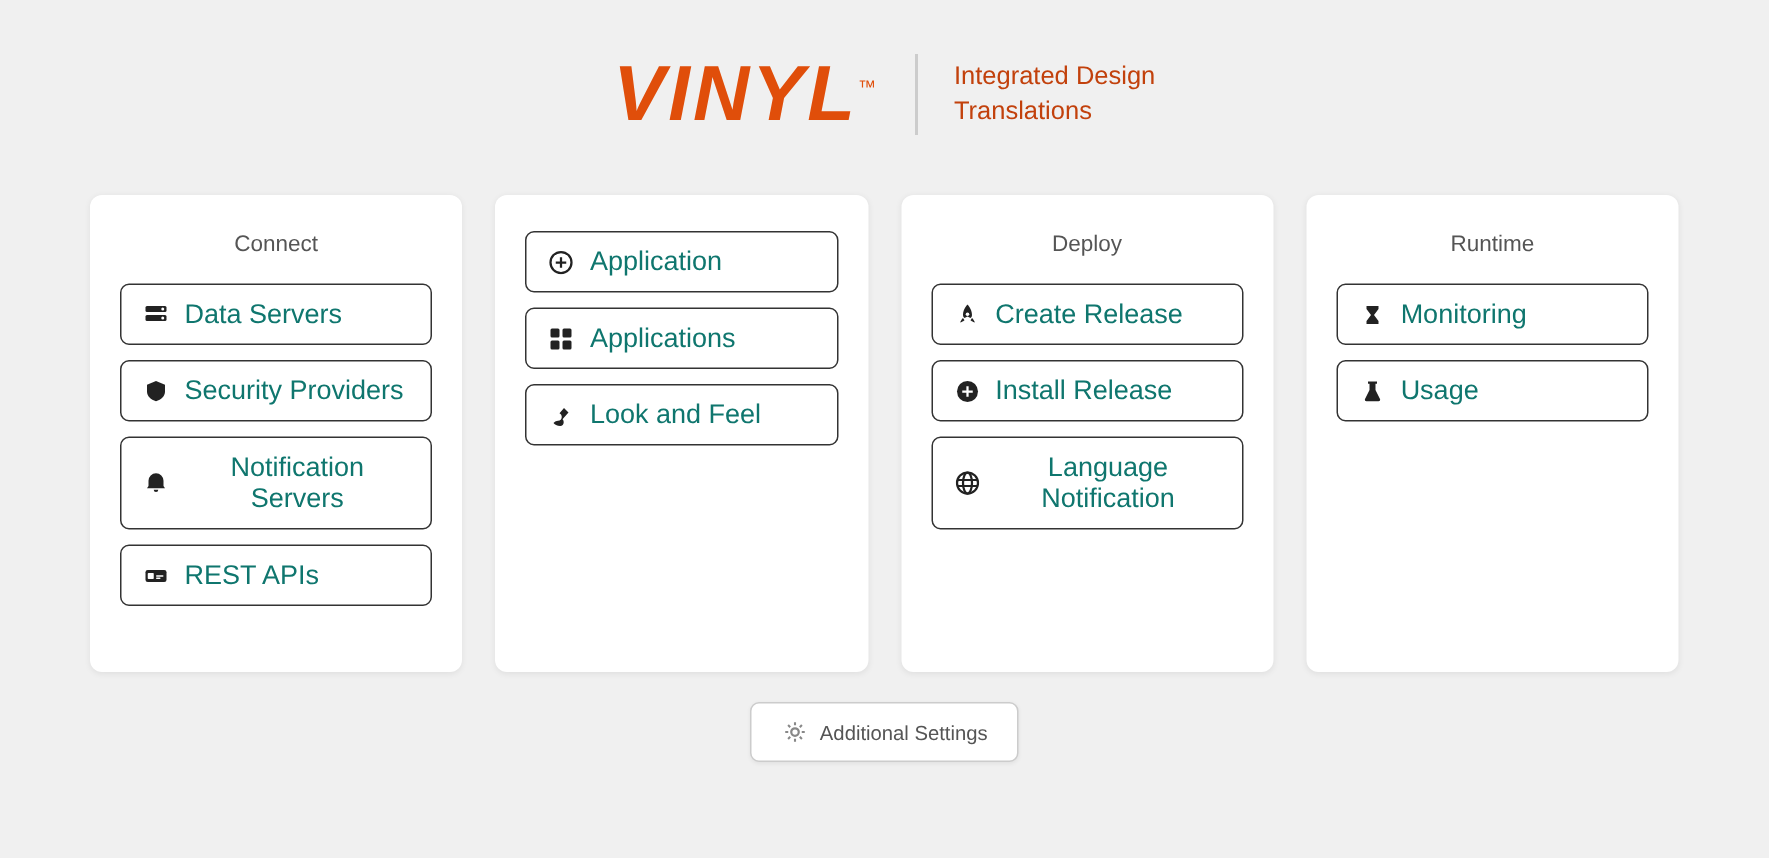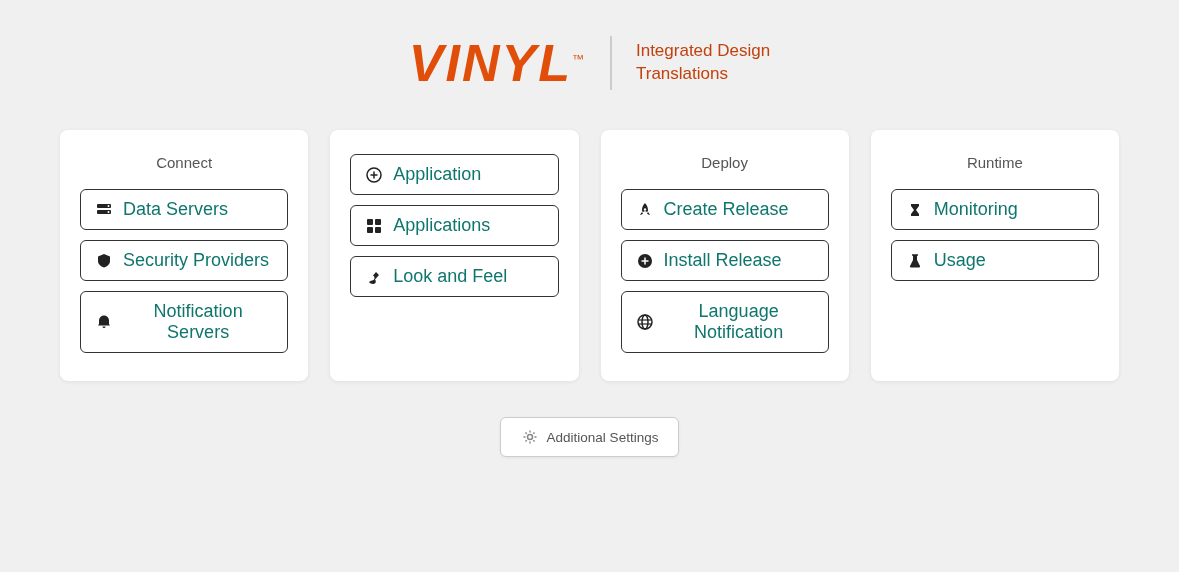--- a/index.html
+++ b/index.html
@@ -89,35 +89,35 @@
       cursor: pointer;
       background: #fff;
       width: 100%;
       font-size: 18px;
       color: #0f766e;
       font-family: inherit;
       transition: background 0.15s;
     }
 
     .card-btn:last-child {
-      margin-bottom: 0;
+      margin-bottom: 16px;
     }
 
     .btn-icon {
       width: 18px;
       height: 18px;
       flex-shrink: 0;
       display: flex;
       align-items: center;
       justify-content: center;
       font-size: 14px;
     }
 
     .footer {
-      margin-top: 36px;
+      margin-top: 20px;
     }
 
     .additional-settings-btn {
       display: flex;
       align-items: center;
       gap: 8px;
       border: 1.5px solid #ccc;
       border-radius: 6px;
       padding: 10px 20px;
       background: #fff;
@@ -166,20 +166,31 @@
       <span>Security Providers</span>
     </button>
     <button class="card-btn">
       <span class="btn-icon">
         <svg width="16" height="16" viewBox="0 0 16 16" fill="none">
             <path d="M8 1.5a5 5 0 00-5 5v3.5L2 11.5h12l-1-1.5V6.5a5 5 0 00-5-5z" fill="#222"></path>
             <path d="M6.5 12.5a1.5 1.5 0 003 0" fill="#222"></path>
           </svg>
       </span>
       <span>Notification Servers</span>
+    </button>
+    <button class="card-btn">
+      <span class="btn-icon">
+        <svg width="16" height="16" viewBox="0 0 16 16" fill="none">
+            <rect x="1" y="4" width="14" height="8" rx="1.5" fill="#222"></rect>
+            <rect x="2.5" y="6" width="4" height="4" rx="0.5" fill="#fff"></rect>
+            <rect x="8" y="7.5" width="5" height="1" rx="0.5" fill="#fff"></rect>
+            <rect x="8" y="9" width="3" height="1" rx="0.5" fill="#fff"></rect>
+          </svg>
+      </span>
+      <span>REST APIs</span>
     </button>
   </div>
 
   <div class="card">
     <button class="card-btn">
       <span class="btn-icon">
         <svg width="16" height="16" viewBox="0 0 16 16" fill="none">
             <circle cx="8" cy="8" r="7" stroke="#222" stroke-width="1.5"></circle>
             <line x1="8" y1="4.5" x2="8" y2="11.5" stroke="#222" stroke-width="1.5"></line>
             <line x1="4.5" y1="8" x2="11.5" y2="8" stroke="#222" stroke-width="1.5"></line>

